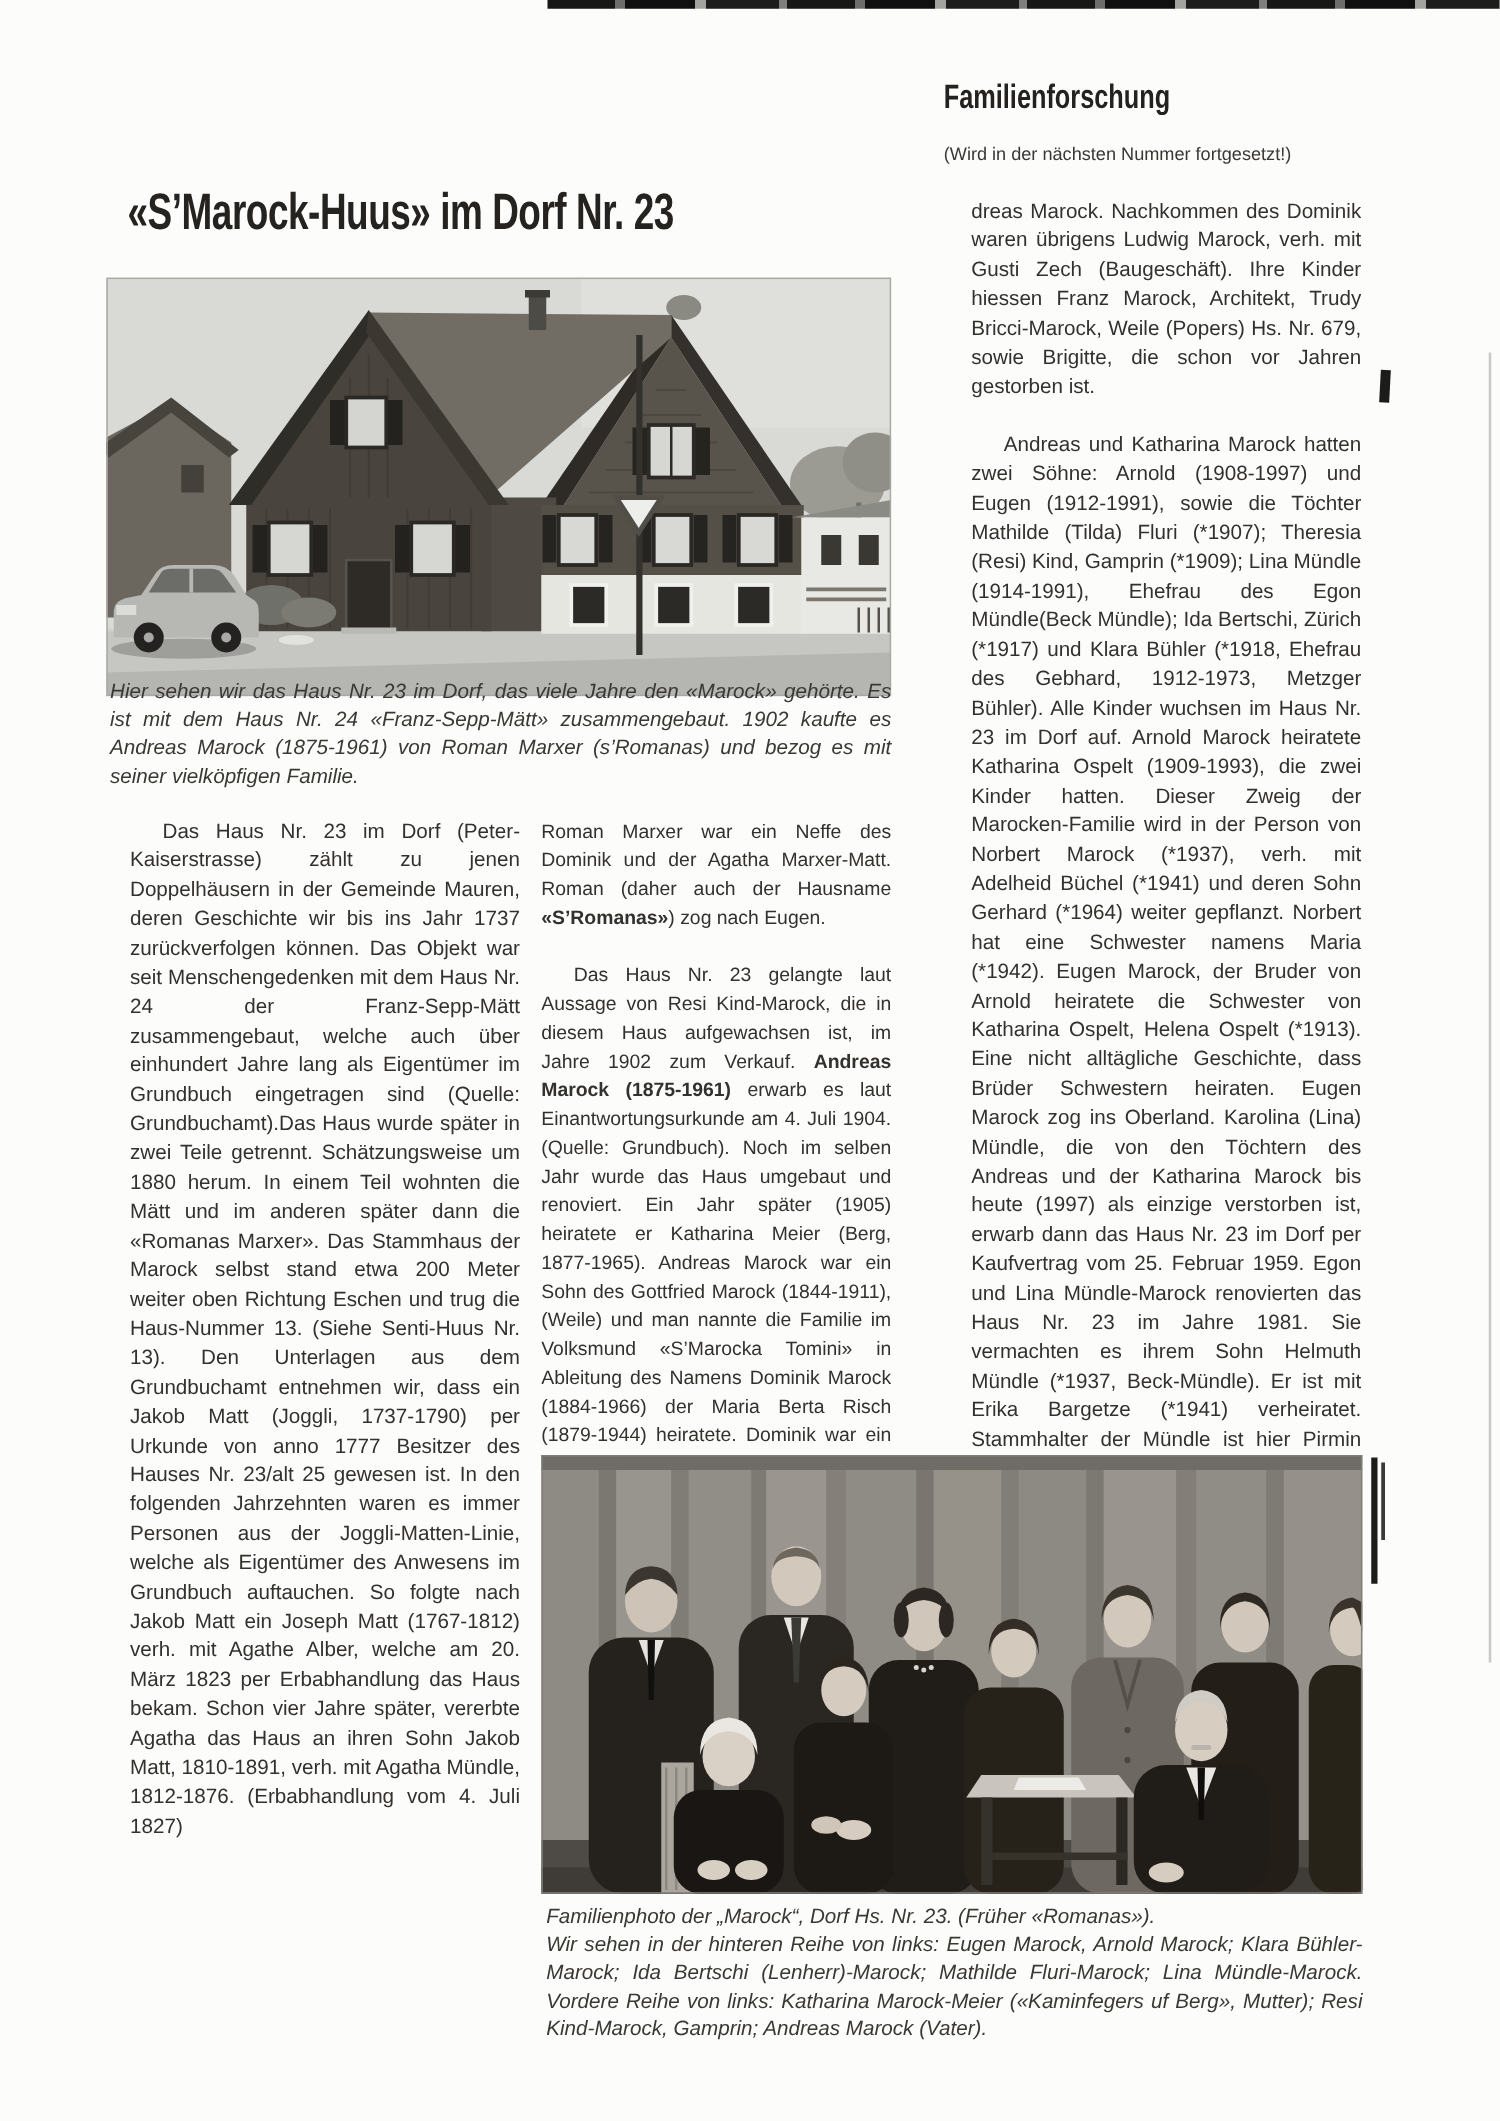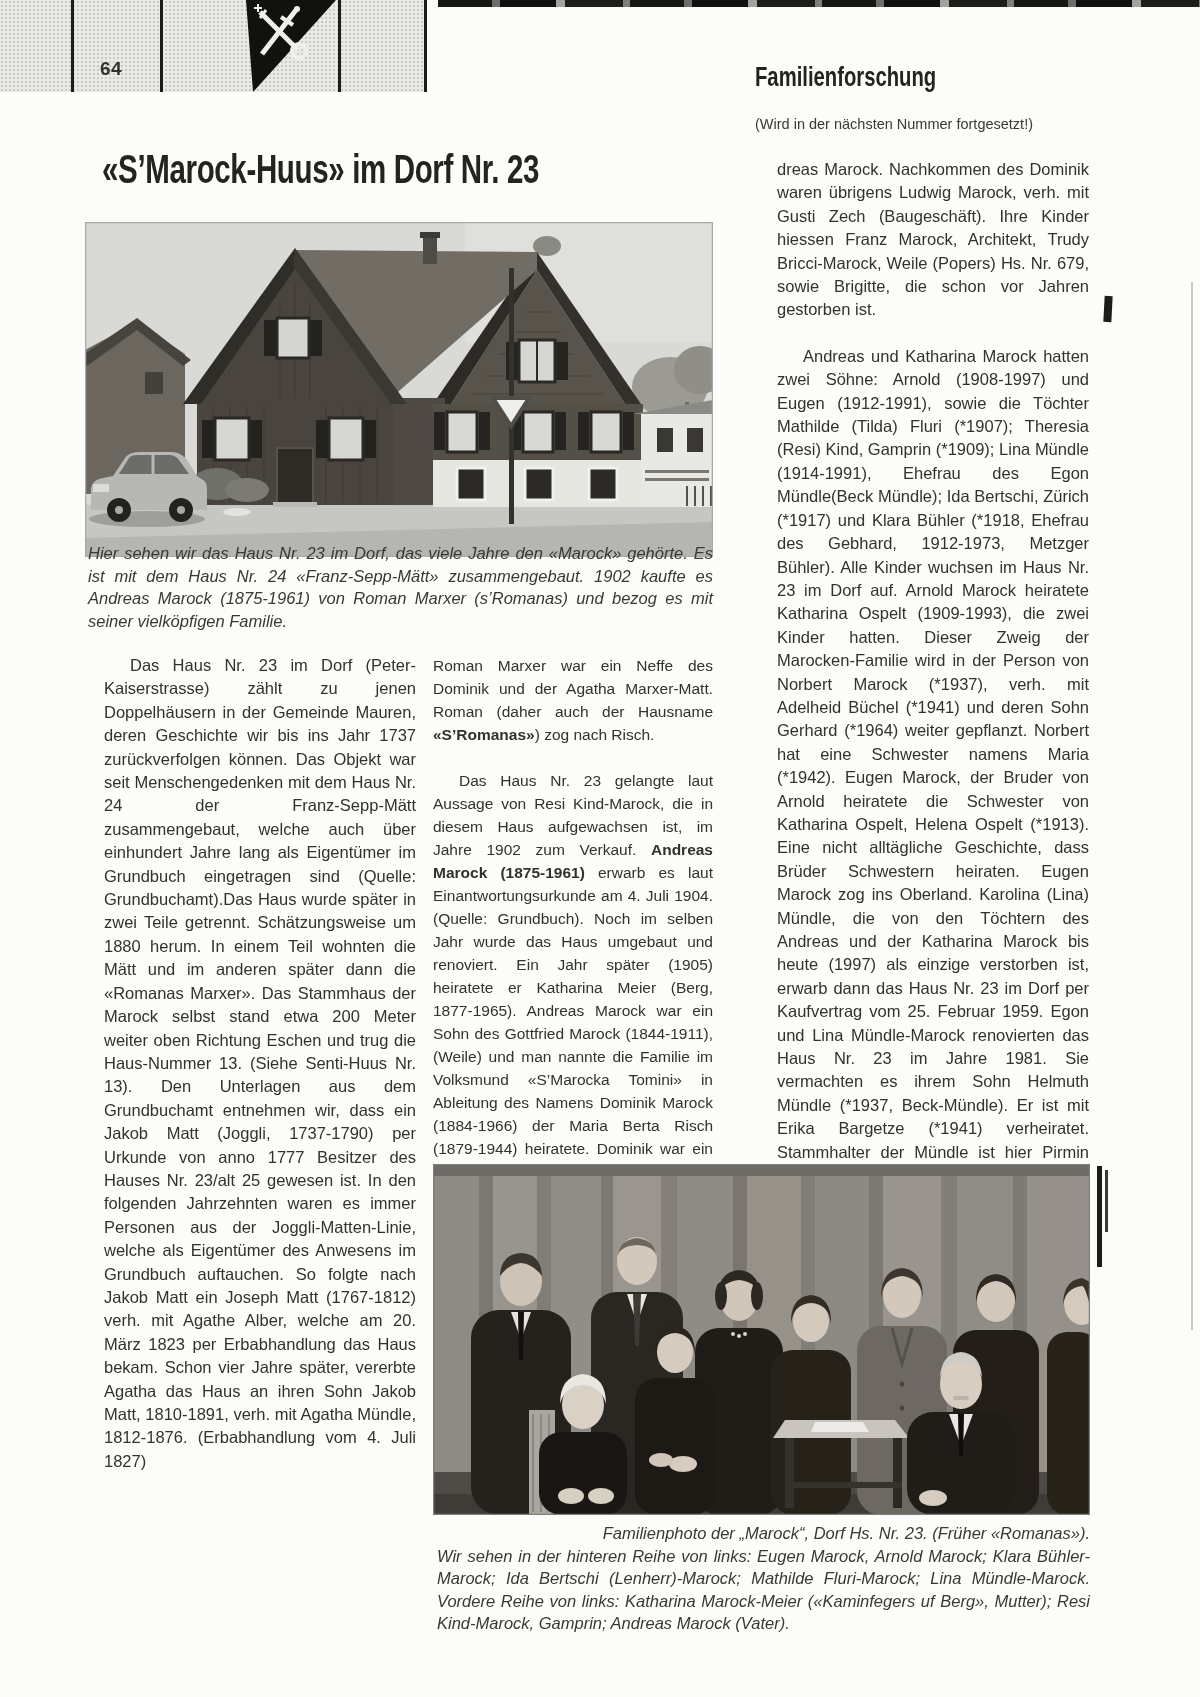--- a/index.html
+++ b/index.html
@@ -46,21 +46,21 @@
   .photo svg{display:block;}
   .house-photo{left:85px; top:222px; width:628px; height:335px;}
   .family-photo{left:433px; top:1164px; width:657px; height:351px;}
   
   .caption{
     position:absolute; font-style:italic; font-size:16.5px; line-height:22.5px;
     color:#3a3833; text-align:justify;
   }
   .house-caption{left:88px; top:542px; width:625px;}
   .family-caption{left:437px; top:1522px; width:653px;}
-  .family-caption .cap-line1{text-align:right;}
+  .family-caption .cap-line1{text-align:left;}
   
   .col{
     position:absolute; text-align:justify; overflow:hidden;
     font-size:16.5px; line-height:23.4px; color:#33312d;
   }
   .col p{margin:0 0 23px 0;}
   .col p.indent{text-indent:26px;}
   .col-left{left:104px; top:654px; width:312px; height:1005px;}
   .col-middle{left:433px; top:654px; width:280px; height:540px; font-size:15.5px; line-height:23px;}
   .col-right{left:777px; top:158px; width:312px; height:1030px;}
@@ -69,53 +69,35 @@
   .a1{left:1104px; top:296px; width:8px; height:26px; transform:rotate(3deg);}
   .a2{left:1097px; top:1166px; width:5px; height:101px;}
   .a3{left:1105px; top:1170px; width:3px; height:62px; background:#3a3a36;}
   .a4{left:1191px; top:282px; width:2px; height:1048px; background:rgba(70,70,66,0.28);}
 </style>
 </head>
 <body>
 
 <div class="page">
 
-  <div class="header-band">
-    <div class="vline" style="left:71px"></div>
-    <div class="vline" style="left:160px"></div>
-    <div class="vline" style="left:338px"></div>
-    <div class="vline" style="left:424px"></div>
-    <svg class="emblem" width="90" height="92" viewBox="0 0 90 92">
-      <polygon points="0,0 90,0 7,92" fill="#111110"></polygon>
-      <line x1="14" y1="12" x2="52" y2="50" stroke="#efefeb" stroke-width="5"></line>
-      <line x1="20" y1="10" x2="14" y2="18" stroke="#efefeb" stroke-width="3"></line>
-      <circle cx="53" cy="51" r="7" fill="none" stroke="#efefeb" stroke-width="4"></circle>
-      <line x1="50" y1="10" x2="16" y2="54" stroke="#efefeb" stroke-width="5"></line>
-      <line x1="35" y1="17" x2="47" y2="25" stroke="#efefeb" stroke-width="4"></line>
-      <circle cx="51" cy="9" r="3" fill="#efefeb"></circle>
-      <line x1="12" y1="4" x2="12" y2="12" stroke="#efefeb" stroke-width="2"></line>
-      <line x1="8" y1="8" x2="16" y2="8" stroke="#efefeb" stroke-width="2"></line>
-    </svg>
-    <div class="page-number">64</div>
-  </div>
   <div class="top-strip"></div>
 
   <div class="section-head">
     <div class="section-title">Familienforschung</div>
     <div class="section-note">(Wird in der nächsten Nummer fortgesetzt!)</div>
   </div>
 
   <h1 class="article-title">«S’Marock-Huus» im Dorf Nr. 23</h1>
 
   <div class="col col-left">
     <p class="indent">Das Haus Nr. 23 im Dorf (Peter-Kaiserstrasse) zählt zu jenen Doppelhäusern in der Gemeinde Mauren, deren Geschichte wir bis ins Jahr 1737 zurückverfolgen können. Das Objekt war seit Menschengedenken mit dem Haus Nr. 24 der Franz-Sepp-Mätt zusammengebaut, welche auch über einhundert Jahre lang als Eigentümer im Grundbuch eingetragen sind (Quelle: Grundbuchamt).Das Haus wurde später in zwei Teile getrennt. Schätzungsweise um 1880 herum. In einem Teil wohnten die Mätt und im anderen später dann die «Romanas Marxer». Das Stammhaus der Marock selbst stand etwa 200 Meter weiter oben Richtung Eschen und trug die Haus-Nummer 13. (Siehe Senti-Huus Nr. 13). Den Unterlagen aus dem Grundbuchamt entnehmen wir, dass ein Jakob Matt (Joggli, 1737-1790) per Urkunde von anno 1777 Besitzer des Hauses Nr. 23/alt 25 gewesen ist. In den folgenden Jahrzehnten waren es immer Personen aus der Joggli-Matten-Linie, welche als Eigentümer des Anwesens im Grundbuch auftauchen. So folgte nach Jakob Matt ein Joseph Matt (1767-1812) verh. mit Agathe Alber, welche am 20. März 1823 per Erbabhandlung das Haus bekam. Schon vier Jahre später, vererbte Agatha das Haus an ihren Sohn Jakob Matt, 1810-1891, verh. mit Agatha Mündle, 1812-1876. (Erbabhandlung vom 4. Juli 1827)</p>
   </div>
 
   <div class="col col-middle">
-    <p><span>Roman Marxer war ein Neffe des Dominik und der Agatha Marxer-Matt. Roman (daher auch der Hausname </span><strong>«S’Romanas»</strong><span>) zog nach Risch.</span></p>
+    <p><span>Roman Marxer war ein Neffe des Dominik und der Agatha Marxer-Matt. Roman (daher auch der Hausname </span><strong>«S’Romanas»</strong><span>) zog nach Eugen.</span></p>
     <p class="indent"><span>Das Haus Nr. 23 gelangte laut Aussage von Resi Kind-Marock, die in diesem Haus aufgewachsen ist, im Jahre 1902 zum Verkauf. </span><strong>Andreas Marock (1875-1961)</strong><span> erwarb es laut Einantwortungsurkunde am 4. Juli 1904. (Quelle: Grundbuch). Noch im selben Jahr wurde das Haus umgebaut und renoviert. Ein Jahr später (1905) heiratete er Katharina Meier (Berg, 1877-1965). Andreas Marock war ein Sohn des Gottfried Marock (1844-1911), (Weile) und man nannte die Familie im Volksmund «S’Marocka Tomini» in Ableitung des Namens Dominik Marock (1884-1966) der Maria Berta Risch (1879-1944) heiratete. Dominik war ein Bruder des An-</span></p>
   </div>
 
   <div class="col col-right">
     <p>dreas Marock. Nachkommen des Dominik waren übrigens Ludwig Marock, verh. mit Gusti Zech (Baugeschäft). Ihre Kinder hiessen Franz Marock, Architekt, Trudy Bricci-Marock, Weile (Popers) Hs. Nr. 679, sowie Brigitte, die schon vor Jahren gestorben ist.</p>
     <p class="indent">Andreas und Katharina Marock hatten zwei Söhne: Arnold (1908-1997) und Eugen (1912-1991), sowie die Töchter Mathilde (Tilda) Fluri (*1907); Theresia (Resi) Kind, Gamprin (*1909); Lina Mündle (1914-1991), Ehefrau des Egon Mündle(Beck Mündle); Ida Bertschi, Zürich (*1917) und Klara Bühler (*1918, Ehefrau des Gebhard, 1912-1973, Metzger Bühler). Alle Kinder wuchsen im Haus Nr. 23 im Dorf auf. Arnold Marock heiratete Katharina Ospelt (1909-1993), die zwei Kinder hatten. Dieser Zweig der Marocken-Familie wird in der Person von Norbert Marock (*1937), verh. mit Adelheid Büchel (*1941) und deren Sohn Gerhard (*1964) weiter gepflanzt. Norbert hat eine Schwester namens Maria (*1942). Eugen Marock, der Bruder von Arnold heiratete die Schwester von Katharina Ospelt, Helena Ospelt (*1913). Eine nicht alltägliche Geschichte, dass Brüder Schwestern heiraten. Eugen Marock zog ins Oberland. Karolina (Lina) Mündle, die von den Töchtern des Andreas und der Katharina Marock bis heute (1997) als einzige verstorben ist, erwarb dann das Haus Nr. 23 im Dorf per Kaufvertrag vom 25. Februar 1959. Egon und Lina Mündle-Marock renovierten das Haus Nr. 23 im Jahre 1981. Sie vermachten es ihrem Sohn Helmuth Mündle (*1937, Beck-Mündle). Er ist mit Erika Bargetze (*1941) verheiratet. Stammhalter der Mündle ist hier Pirmin (*1964).</p>
   </div>
 
   <div class="photo house-photo">
     <svg width="628" height="335" viewBox="0 0 628 335" preserveAspectRatio="none">

